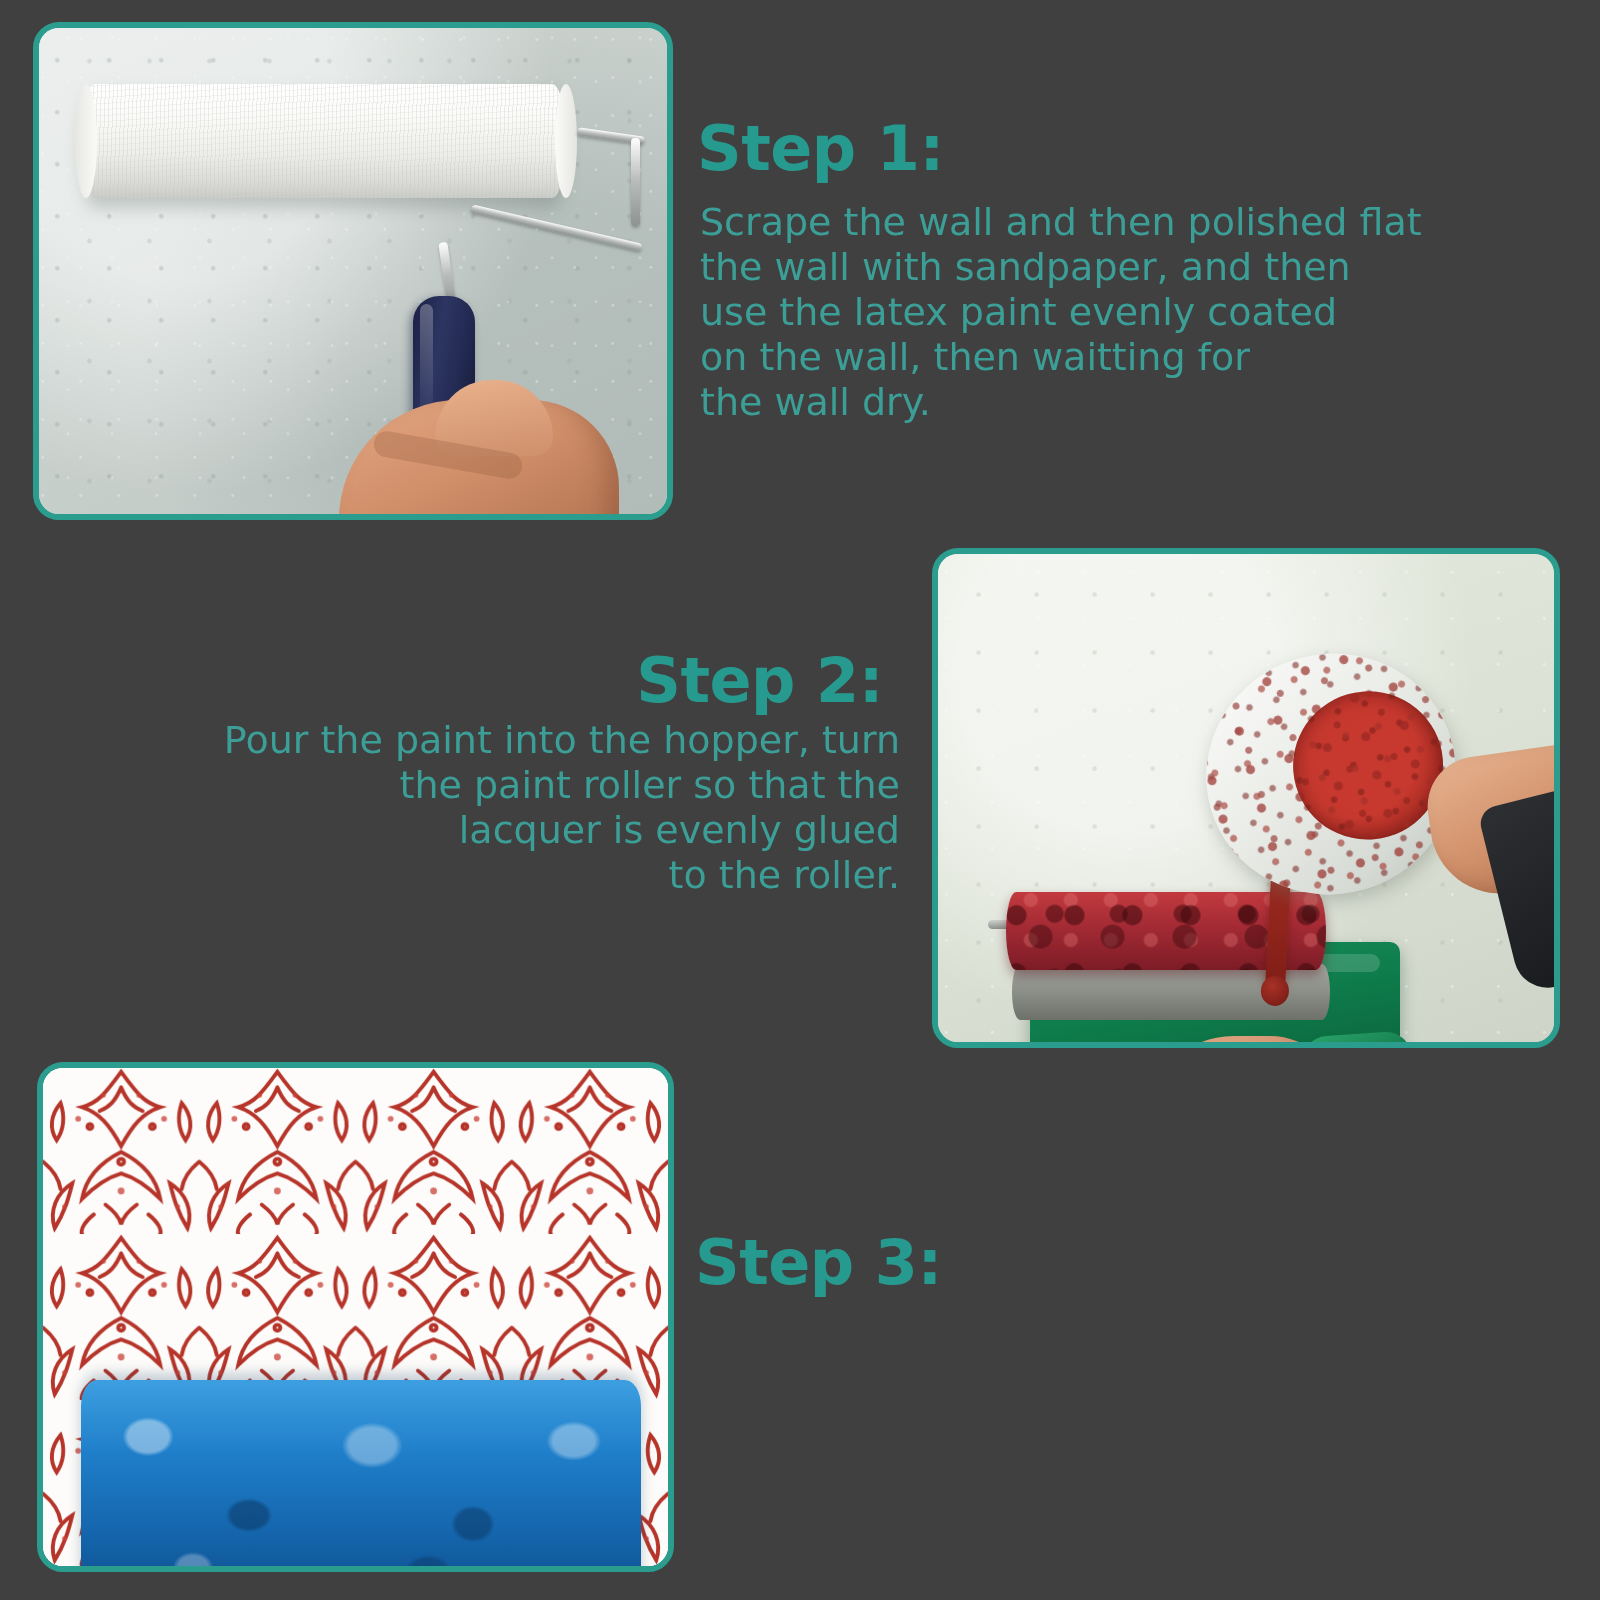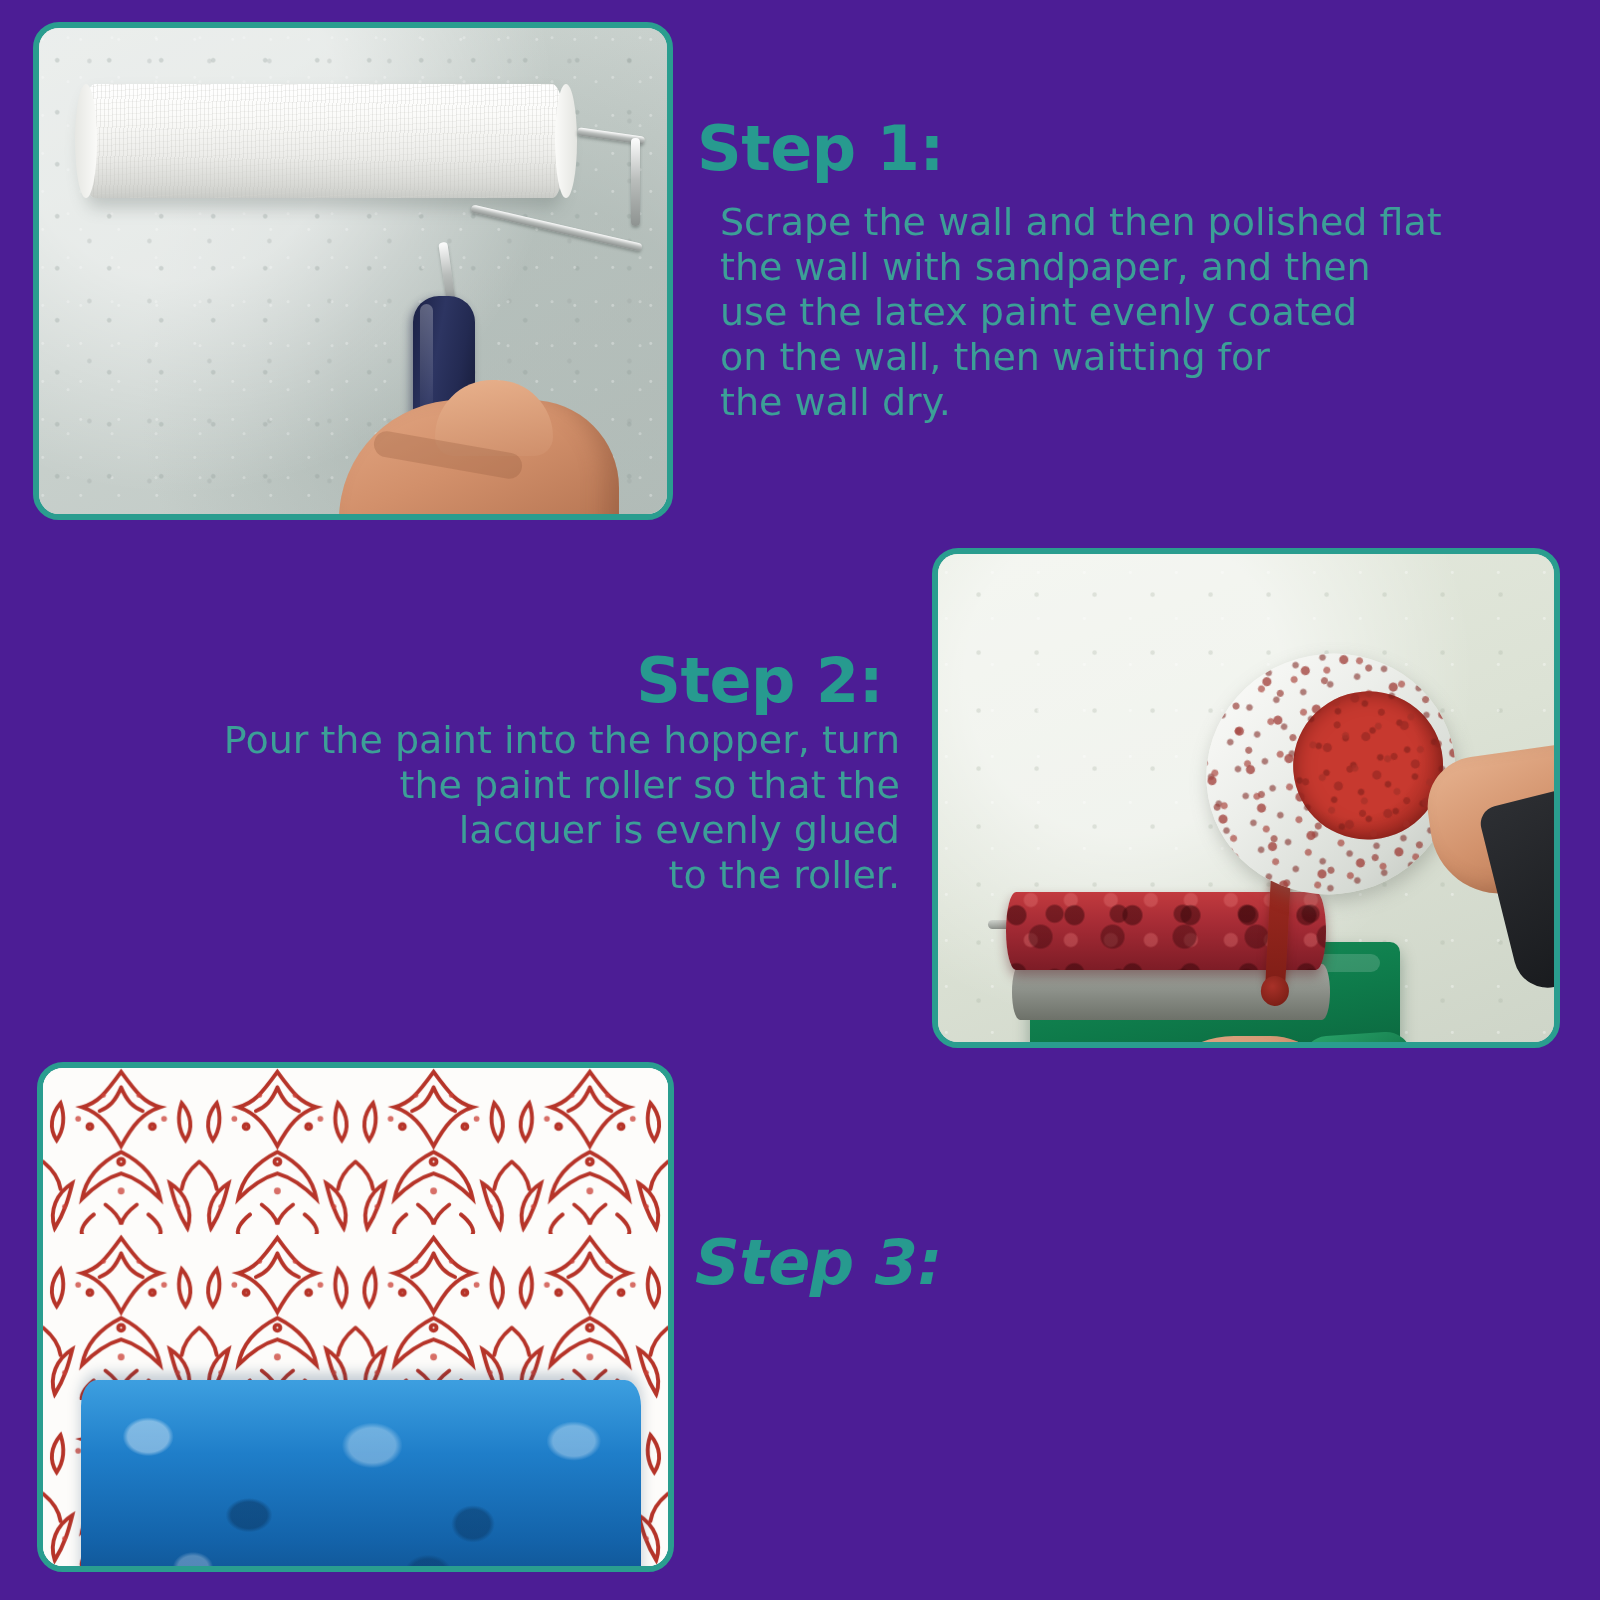--- a/index.html
+++ b/index.html
@@ -13,21 +13,21 @@
     position: relative;
     overflow: hidden;
     font-family: "DejaVu Sans", "Liberation Sans", sans-serif;
   }
 
   .stage {
     position: absolute;
     left: 0; top: 0;
     width: 1600px;
     height: 1600px;
-    background: #4c1d95;
+    background: #404040;
   }
 
   
   .photo {
     position: absolute;
     border: 6px solid #2a9d8f;
     border-radius: 26px;
     overflow: hidden;
     box-sizing: border-box;
     background: #cdd5d1;
@@ -320,26 +320,26 @@
   .step-body {
     position: absolute;
     font-size: 38px;
     font-weight: 400;
     color: #3c9f97;
     line-height: 45px;
     white-space: pre-line;
   }
 
   #step1-head { left: 697px; top: 118px; }
-  #step1-body { left: 720px; top: 200px; width: 820px; text-align: left; }
+  #step1-body { left: 700px; top: 200px; width: 820px; text-align: left; }
 
   #step2-head { left: 615px; top: 638px; width: 268px; text-align: right; margin-top: 12px; }
   #step2-body { left: 118px; top: 718px; width: 782px; text-align: right; }
 
-  #step3-head { left: 695px; top: 1232px; font-style: italic; }
+  #step3-head { left: 695px; top: 1232px; }
   #step3-body { left: 697px; top: 1312px; width: 720px; text-align: left; }
 </style>
 </head>
 <body>
 
 <div class="stage">
 
   <div class="photo" id="photo-1">
     <div class="photo-inner">
       <div class="wall1"></div>

